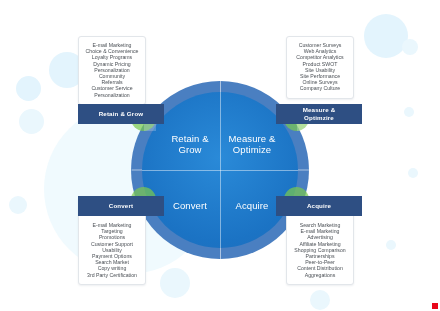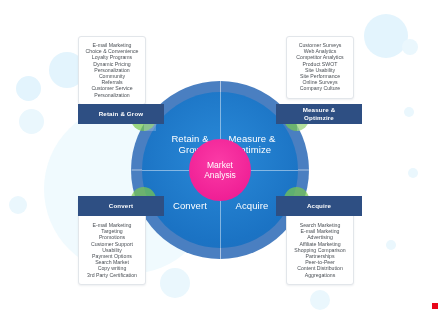--- a/index.html
+++ b/index.html
@@ -219,24 +219,20 @@
       <div class="quad-line-v"></div>
       <div class="quad-line-h"></div>
 
       <div class="quad-label ql-retain">Retain
 &amp; Grow</div>
       <div class="quad-label ql-measure">Measure &amp;
 Optimize</div>
       <div class="quad-label ql-convert">Convert</div>
       <div class="quad-label ql-acquire">Acquire</div>
 
-      <div class="hub">
-        <div class="hub-text">Market
-Analysis</div>
-      </div>
     </div>
   </div>
 
   <div class="green-dot gd-tl"></div>
   <div class="green-dot gd-tr"></div>
   <div class="green-dot gd-bl"></div>
   <div class="green-dot gd-br"></div>
 
   <div class="card card-c-tl">
     <ul class="card-list">

